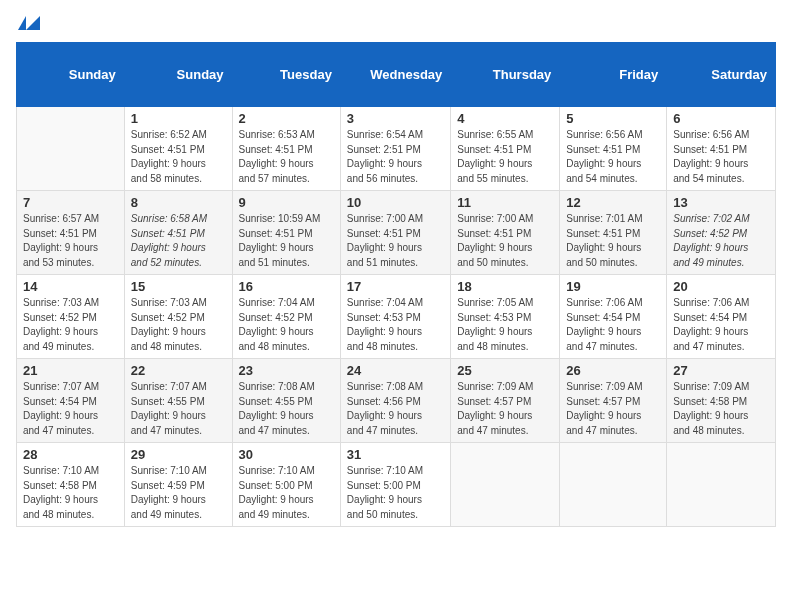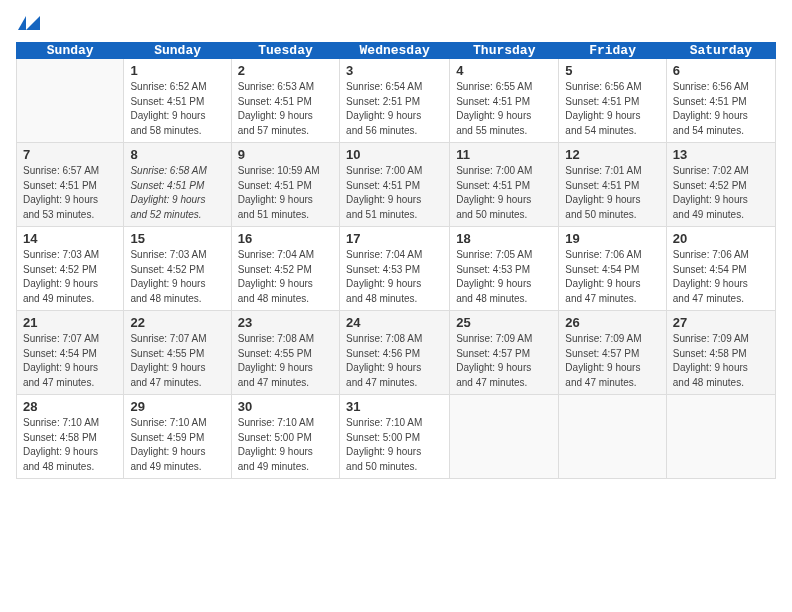--- a/index.html
+++ b/index.html
@@ -57,25 +57,24 @@
       color: #555;
     }
     .calendar {
       width: 100%;
       border-collapse: collapse;
       border: 1px solid #ccc;
     }
     .calendar th {
       background-color: #1565c0;
       color: #fff;
-      text-align: center;
-      padding: 0 8px;
+      text-align: right;
+      padding: 24px 8px;
       font-size: 13px;
       border: 1px solid #1565c0;
-      font-family: Liberation Mono, monospace;
     }
     .calendar td {
       vertical-align: top;
       padding: 4px 6px;
       border: 1px solid #ddd;
       width: 113px;
       min-height: 80px;
       font-size: 11px;
       color: #333;
       background: #fff;
@@ -214,21 +213,21 @@
         </td>
         <td>
           <div class="day-number">12</div>
           <div class="day-info" style="white-space: pre-line;">Sunrise: 7:01 AM
 Sunset: 4:51 PM
 Daylight: 9 hours
 and 50 minutes.</div>
         </td>
         <td>
           <div class="day-number">13</div>
-          <div class="day-info" style="white-space: pre-line;">Sunrise: 7:02 AM
+          <div class="day-info" style="white-space: pre-line; font-style: italic;">Sunrise: 7:02 AM
 Sunset: 4:52 PM
 Daylight: 9 hours
 and 49 minutes.</div>
         </td>
       </tr>
       <tr>
         <td>
           <div class="day-number">14</div>
           <div class="day-info" style="white-space: pre-line;">Sunrise: 7:03 AM
 Sunset: 4:52 PM

